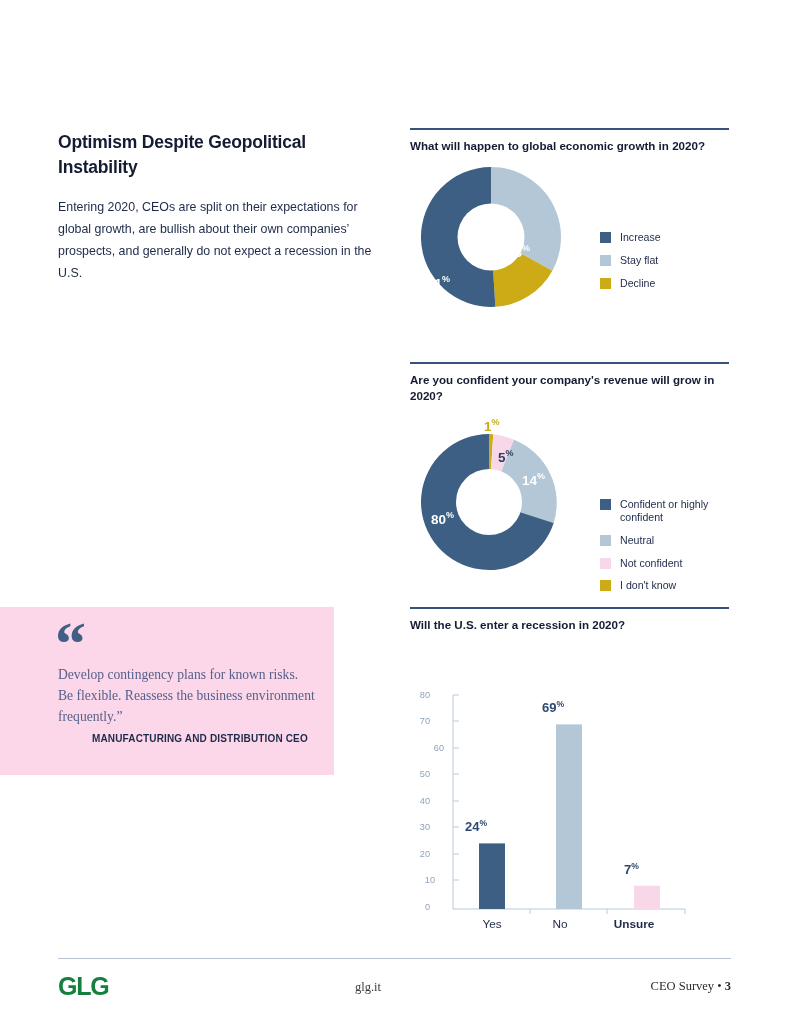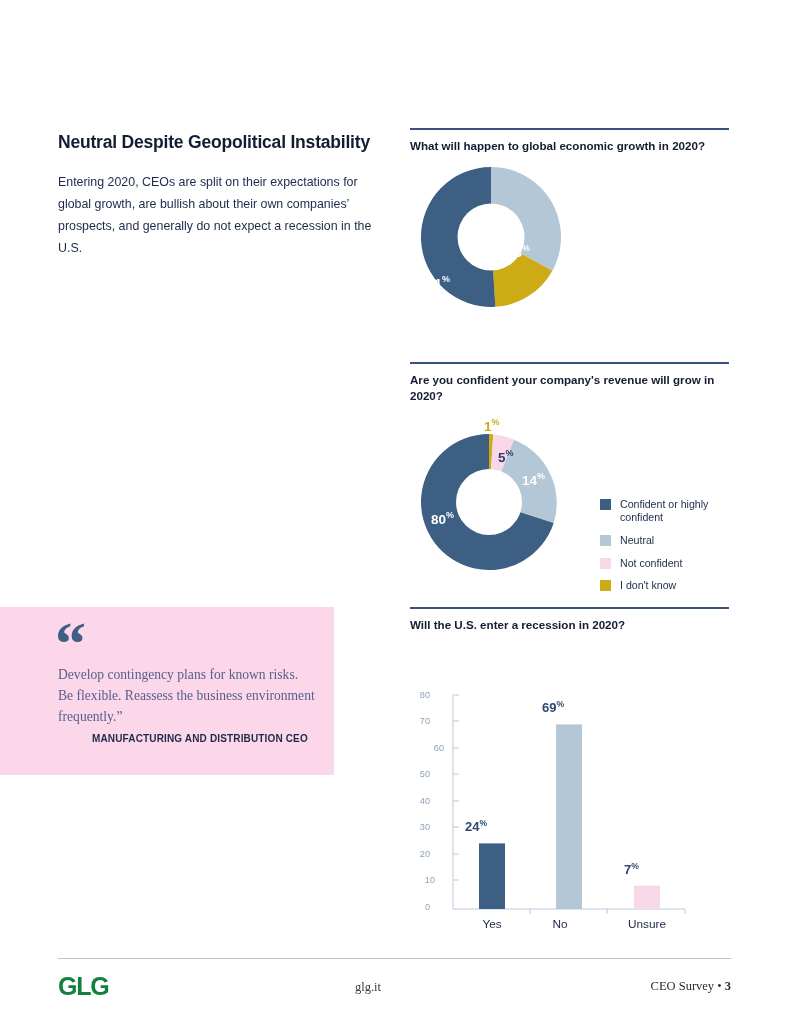--- a/index.html
+++ b/index.html
@@ -233,21 +233,21 @@
     color: #2a2a2a;
   }
   .footer-right .pagenum { font-weight: bold; }
 </style>
 </head>
 <body>
 
 <div class="page">
 
   <div class="left-col">
-    <h1 class="headline">Neutral Despite Geopolitical Instability</h1>
+    <h1 class="headline">Optimism Despite Geopolitical Instability</h1>
     <p class="intro">Entering 2020, CEOs are split on their expectations for global growth, are bullish about their own companies’ prospects, and generally do not expect a recession in the U.S.</p>
   </div>
 
   <div class="quote-block"></div>
   <div class="quote-mark">“</div>
   <div class="quote-text">Develop contingency plans for known risks. Be flexible. Reassess the business environment frequently.”</div>
   <div class="quote-attrib">MANUFACTURING AND DISTRIBUTION CEO</div>
 
   <div class="panel" id="panel-growth">
     <div class="panel-rule"></div>
@@ -264,20 +264,34 @@
 
           <path d="M 73 73 L 77.39 142.86 A 70 70 0 1 1 73 3 Z" fill="#3d5f84"></path>
           <circle cx="73" cy="73" r="33.5" fill="#ffffff"></circle>
         </svg>
       </div>
 
       <div class="slice-label" style="left:97px; top:89px; color:#ffffff;"><span>33</span><span class="pct">%</span></div>
       <div class="slice-label" style="left:105px; top:172px; color:#ffffff;"><span>16</span><span class="pct">%</span></div>
       <div class="slice-label" style="left:17px; top:120px; color:#ffffff;"><span>51</span><span class="pct">%</span></div>
 
+      <div class="legend" style="left:190px; top:77px;">
+        <div class="legend-row">
+          <span class="legend-swatch" style="background:#3d5f84;"></span>
+          <span class="legend-label">Increase</span>
+        </div>
+        <div class="legend-row">
+          <span class="legend-swatch" style="background:#b3c7d6;"></span>
+          <span class="legend-label">Stay flat</span>
+        </div>
+        <div class="legend-row">
+          <span class="legend-swatch" style="background:#ccab16;"></span>
+          <span class="legend-label">Decline</span>
+        </div>
+      </div>
 
     </div>
   </div>
 
   <div class="panel" id="panel-revenue">
     <div class="panel-rule"></div>
     <div class="panel-title">Are you confident your company's revenue will grow in 2020?</div>
 
     <div class="chart-area" style="height:205px;">
 
@@ -362,21 +376,21 @@
         <rect x="121" y="91.4" width="26" height="184.6" fill="#b3c7d6"></rect>
         <rect x="199" y="252.7" width="26" height="23.3" fill="#f8d7e8"></rect>
       </svg>
 
       <div class="bar-value" style="left:55px; top:185px;"><span>24</span><span class="pct">%</span></div>
       <div class="bar-value" style="left:132px; top:66px;text-align:center;"><span>69</span><span class="pct">%</span></div>
       <div class="bar-value" style="left:214px; top:228px;"><span>7</span><span class="pct">%</span></div>
 
       <div class="cat-label" style="left:47px;  top:284px;">Yes</div>
       <div class="cat-label" style="left:115px; top:284px;">No</div>
-      <div class="cat-label" style="left:202px; top:284px;">Unsure</div>
+      <div class="cat-label" style="left:189px; top:284px;font-weight:bold;">Unsure</div>
 
     </div>
   </div>
 
   <div class="footer-rule"></div>
   <div class="footer-logo">GLG</div>
   <div class="footer-center">glg.it</div>
   <div class="footer-right">
     <span>CEO Survey</span>
     <span>•</span>

